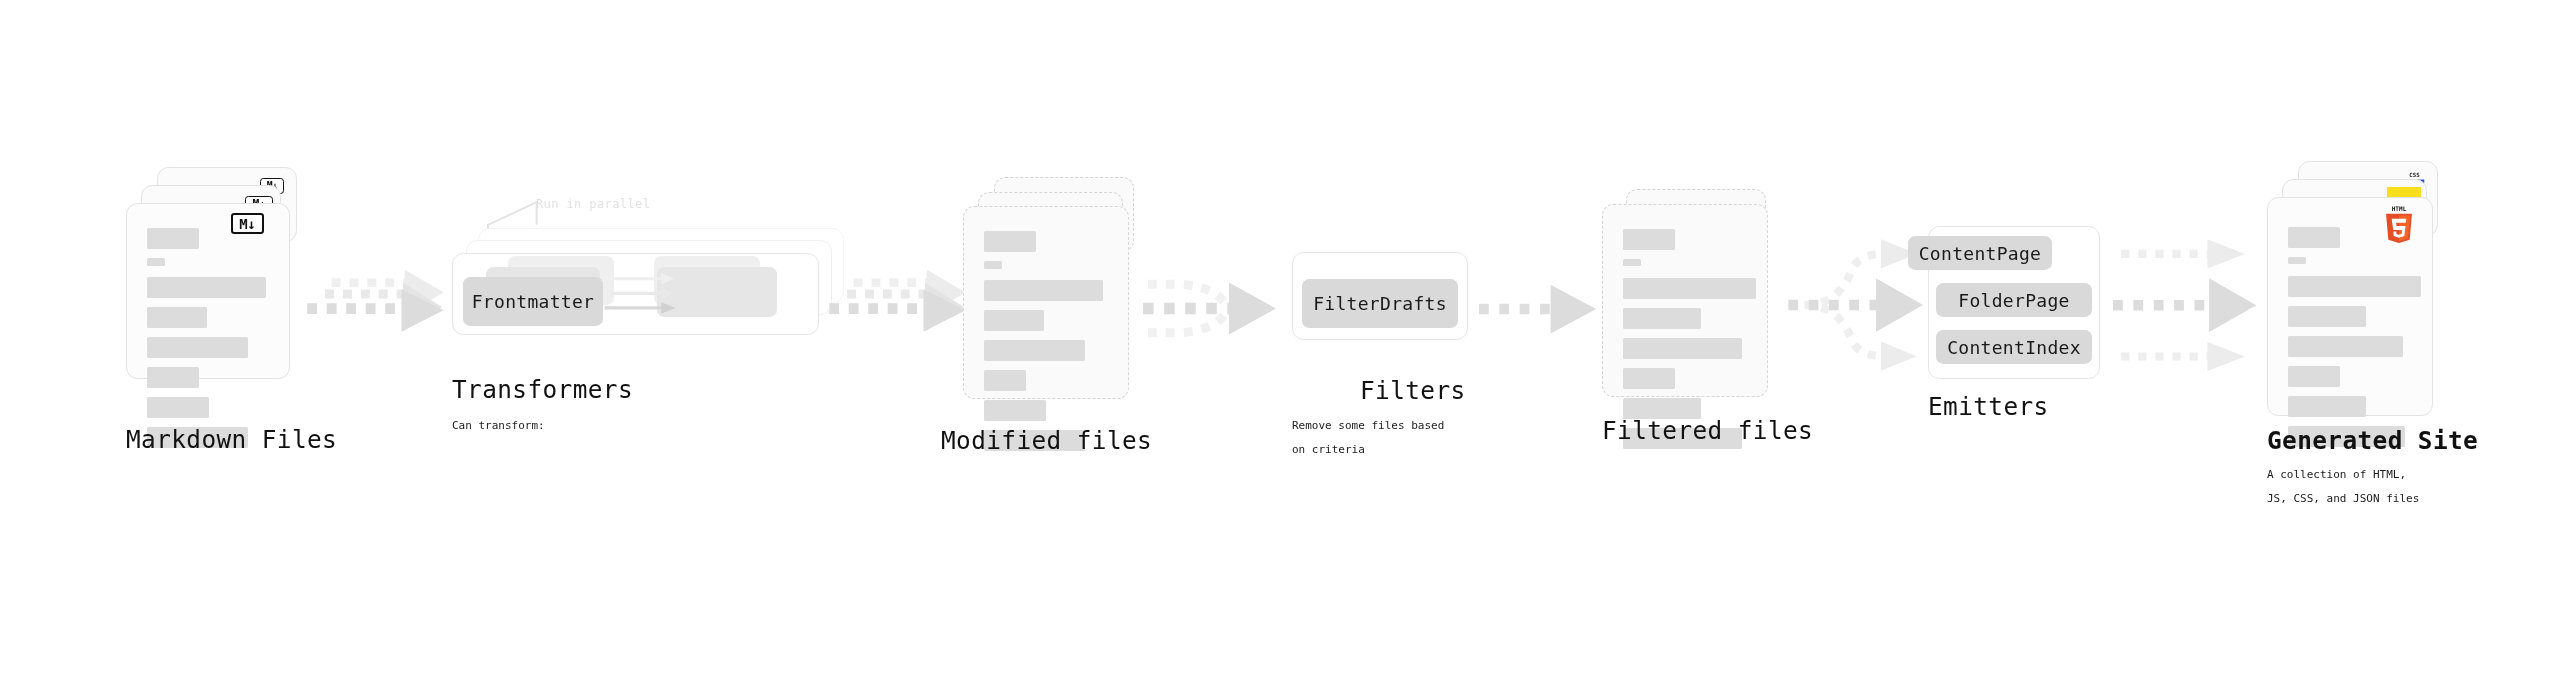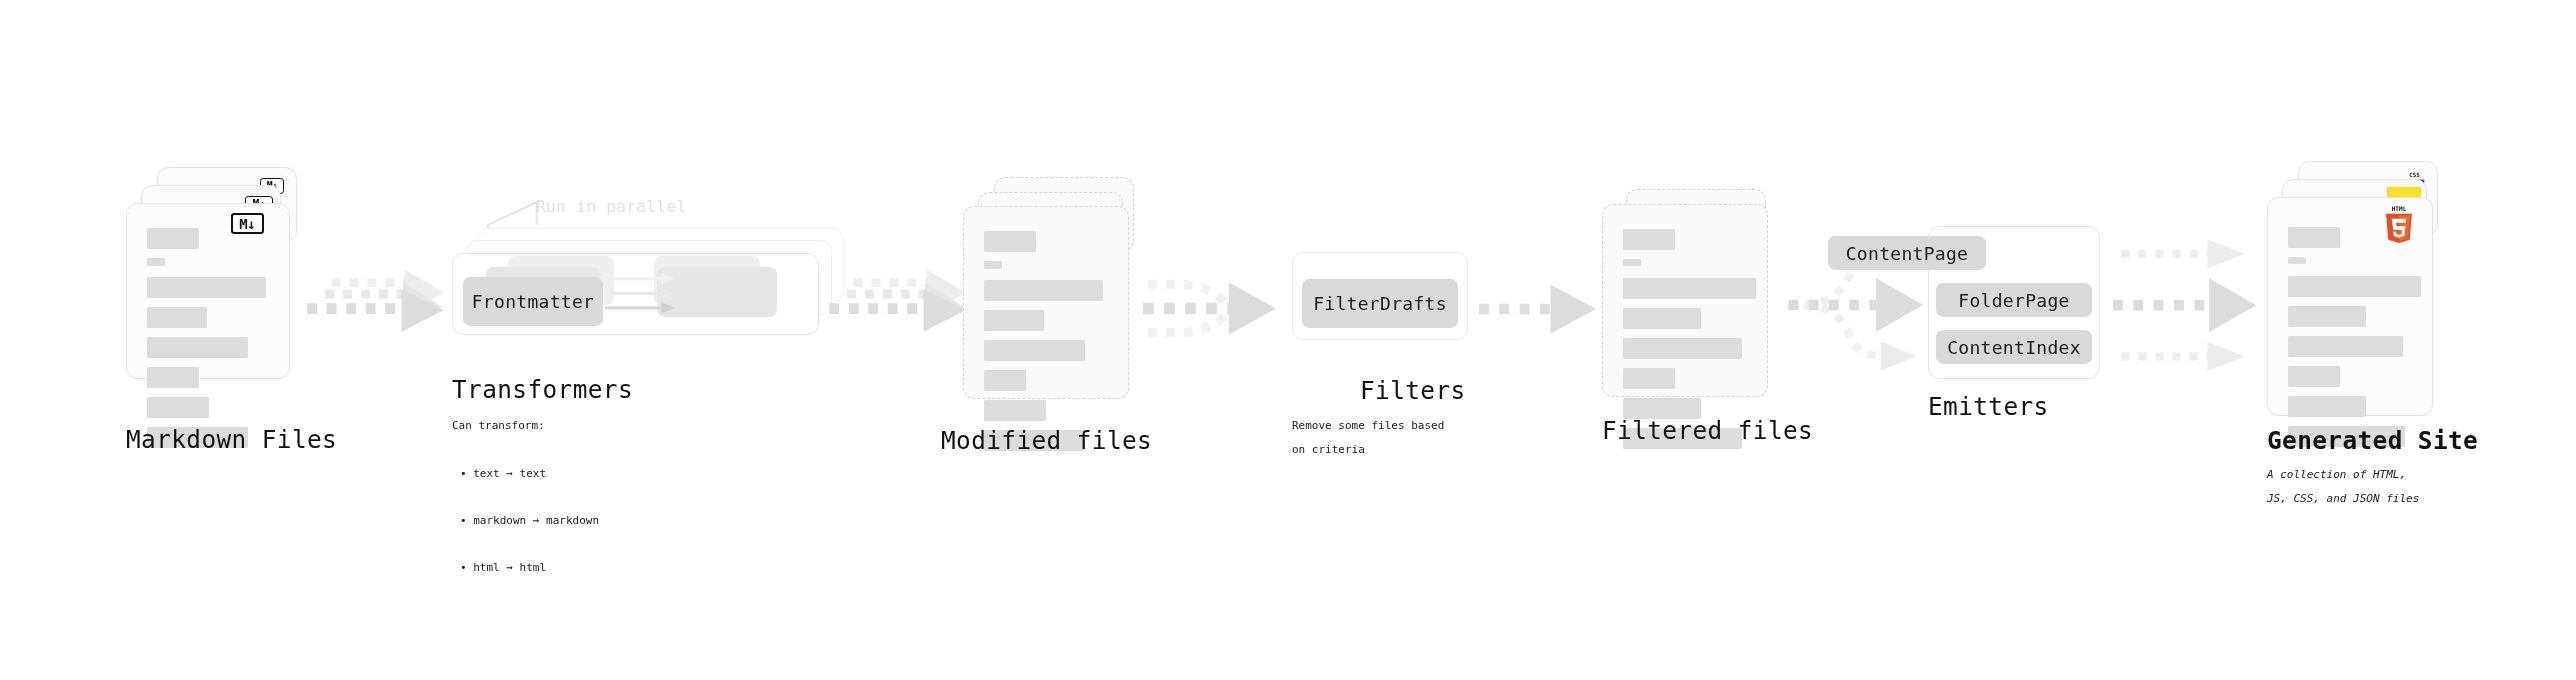--- a/index.html
+++ b/index.html
@@ -76,21 +76,21 @@
   }
   .subtitle {
     position: absolute;
     font-size: 11px;
     line-height: 23.6px;
     color: #1c1c1c;
     white-space: pre-line;
   }
   .annot {
     position: absolute;
-    font-size: 16px;
+    font-size: 12px;
     color: #e2e2e2;
     letter-spacing: 0.4px;
     white-space: nowrap;
   }
 
   svg { position: absolute; overflow: visible; }
 </style>
 </head>
 <body>
 
@@ -159,25 +159,20 @@
       <polygon points="62,37 80,44 62,51" fill="#d0d0d0"></polygon>
     </g>
   </svg>
 
   <div class="chip" style="left:463px; top:277px; width:140px; height:49px;">
     <span>Frontmatter</span>
   </div>
 
   <div class="title" style="left:452px; top:375px;">Transformers</div>
   <div class="subtitle" style="left:452px; top:414px;">Can transform:</div>
-  <div class="subtitle" style="left:460px; top:438px; width:293px;">
-    <div><span>•</span> <span>text → text</span></div>
-    <div><span>•</span> <span>markdown → markdown</span></div>
-    <div><span>•</span> <span>html → html</span></div>
-  </div>
 
   <svg class="abs" style="left:829px; top:268px; width:137px; height:78px;" viewBox="0 0 168 96" width="137" height="78">
     <g fill="none">
       <line x1="30" y1="18" x2="128" y2="18" stroke="#efefef" stroke-width="11" stroke-dasharray="11 11"></line>
       <line x1="22" y1="32" x2="128" y2="32" stroke="#e9e9e9" stroke-width="11" stroke-dasharray="11 11"></line>
       <line x1="0" y1="50" x2="128" y2="50" stroke="#dcdcdc" stroke-width="13" stroke-dasharray="12 12"></line>
     </g>
     <polygon points="120,2 168,30 120,58" fill="#ececec"></polygon>
     <polygon points="118,18 166,48 118,78" fill="#e4e4e4"></polygon>
     <polygon points="116,26 168,52 116,78" fill="#dcdcdc"></polygon>
@@ -248,21 +243,21 @@
       <path d="M30 85 Q72 85 88 42 Q96 22 128 22" stroke="#efefef" stroke-width="10" stroke-dasharray="10 11"></path>
       <path d="M30 85 Q72 85 88 128 Q96 148 128 148" stroke="#efefef" stroke-width="10" stroke-dasharray="10 11"></path>
       <line x1="10" y1="85" x2="126" y2="85" stroke="#dcdcdc" stroke-width="13" stroke-dasharray="12 13"></line>
     </g>
     <polygon points="124,4 168,22 124,40" fill="#ececec"></polygon>
     <polygon points="124,130 168,148 124,166" fill="#ececec"></polygon>
     <polygon points="118,52 176,85 118,118" fill="#dcdcdc"></polygon>
   </svg>
 
   <div class="groupbox" style="left:1928px; top:226px; width:172px; height:153px;"></div>
-  <div class="chip" style="left:1828px; top:236px; width:158px; height:34px;">
+  <div class="chip" style="left:1908px; top:236px; width:144px; height:34px;">
     <span>ContentPage</span>
   </div>
   <div class="chip" style="left:1936px; top:283px; width:156px; height:34px;">
     <span>FolderPage</span>
   </div>
   <div class="chip" style="left:1936px; top:330px; width:156px; height:34px;">
     <span>ContentIndex</span>
   </div>
 
   <div class="title" style="left:1928px; top:392px;">Emitters</div>
@@ -304,17 +299,17 @@
 
     <svg class="abs" style="left:115px; top:42px; width:34px; height:41px;" viewBox="0 0 42 50">
       <text x="21" y="9" font-size="7.5" font-family="DejaVu Sans Mono, monospace" fill="#111" text-anchor="middle" font-weight="bold">HTML</text>
       <path d="M5 13 L37 13 L34.2 45 L21 49 L7.8 45 Z" fill="#e44d26"></path>
       <path d="M21 15 L34.6 15 L32.2 43.4 L21 46.8 Z" fill="#f16529"></path>
       <path d="M12 19 L30 19 L29.4 24 L17.5 24 L17.9 28 L29 28 L27.6 40.5 L21 42.5 L14.4 40.5 L14 35 L17.6 35 L17.8 38 L21 38.9 L24.3 38 L24.7 33 L13.8 33 Z" fill="#ffffff"></path>
     </svg>
   </div>
 
   <div class="title" style="left:2267px; top:426px;font-weight:bold;">Generated Site</div>
-  <div class="subtitle" style="left:2267px; top:463px;font-style:italic;">A collection of HTML,
+  <div class="subtitle" style="left:2267px; top:463px;">A collection of HTML,
 JS, CSS, and JSON files</div>
 
 </div>
 
 
 </body></html>

